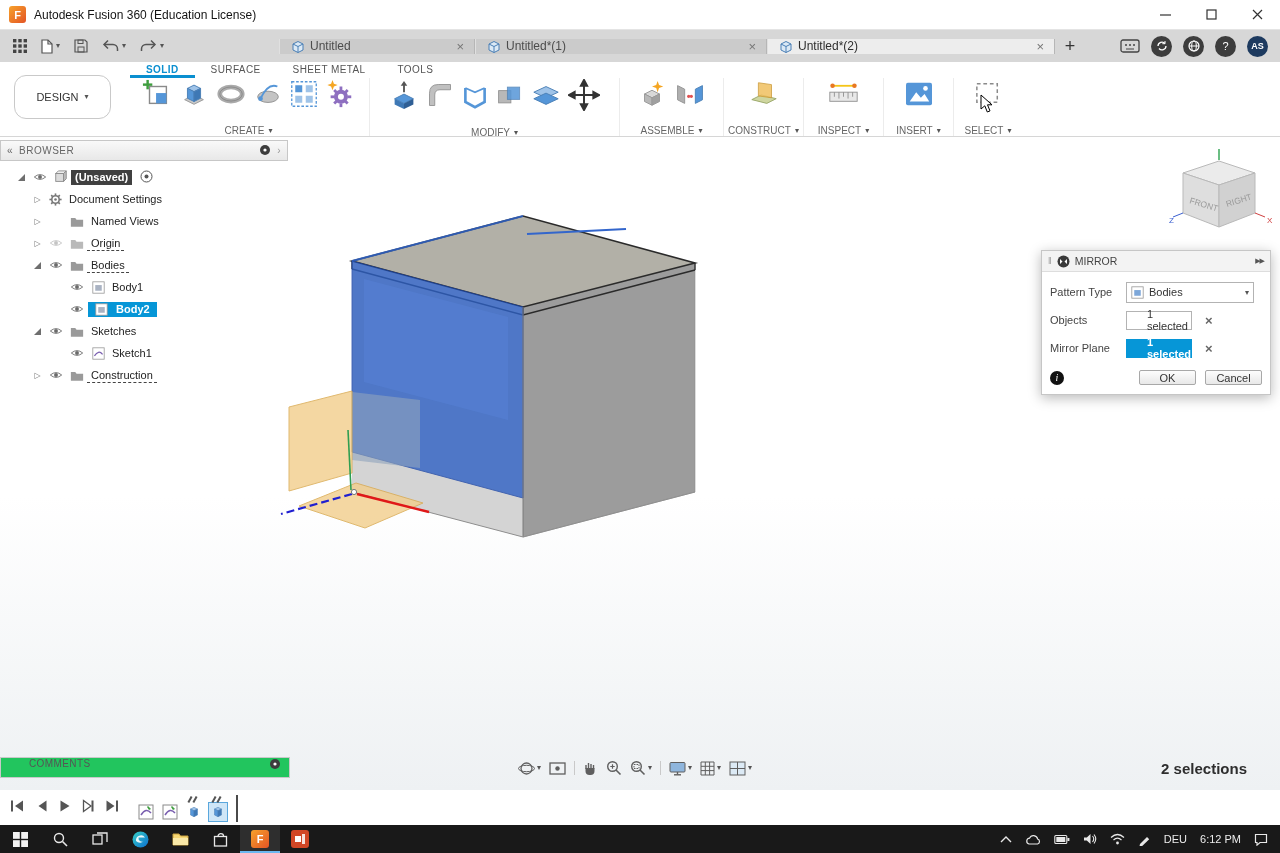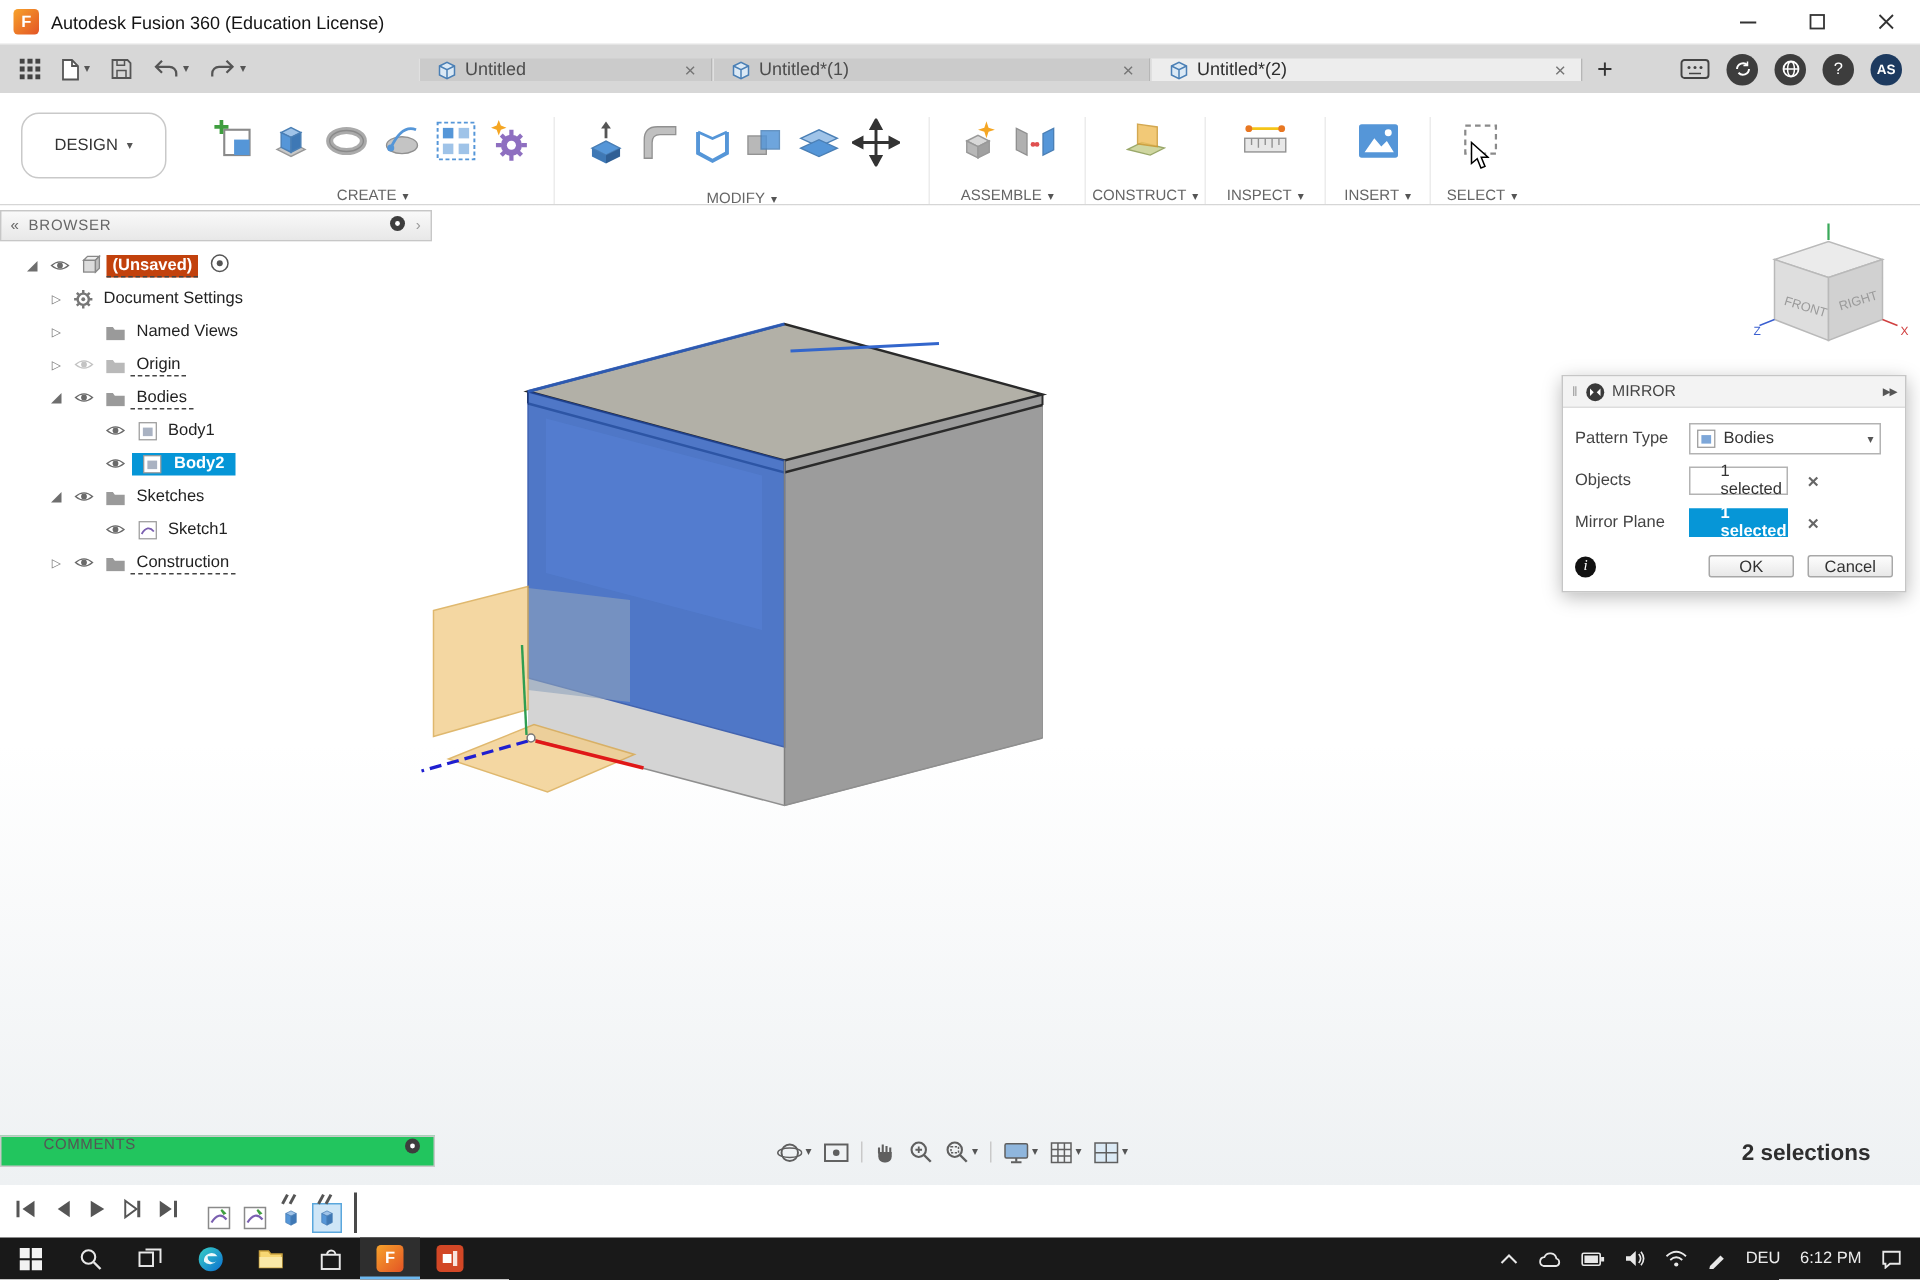--- a/index.html
+++ b/index.html
@@ -47,21 +47,21 @@
   .btree{padding-top:5px;display:flex;flex-direction:column;background:rgba(255,255,255,.75)}
   .trow{height:22px;display:flex;align-items:center;font-size:11px;color:#222}
   .tw{display:inline-flex;justify-content:center;align-items:center}
   .arrow{width:15px;color:#777;font-size:8px}
   .tri-exp{width:0;height:0;border-bottom:7px solid #6e6e6e;border-left:7px solid transparent}
   .eye{width:22px}
   .ticon{width:20px}
   .tlabel{padding:1px 4px;white-space:nowrap}
   .dashed{border-bottom:1px dashed #444}
   .l0{padding-left:14px}.l1{padding-left:30px}.l2{padding-left:66px}
-  .unsaved{background:#c2410c;color:#fff;font-weight:bold;border-bottom:1px dashed #444}
+  .unsaved{background:#404040;color:#fff;font-weight:bold;border-bottom:1px dashed #444}
   .selwrap{display:flex;align-items:center;background:#0696d7;color:#fff;padding:1px 7px 1px 3px;gap:5px;font-weight:bold}
 
   
   .canvas{position:absolute;left:0;top:137px;width:1280px;height:653px;background:linear-gradient(#ffffff 55%,#eef1f3)}
   .viewcube{position:absolute;left:1167px;top:147px;z-index:3}
   .cursor-main{position:absolute;left:980px;top:94px;z-index:20}
 
   
   .mirror{position:absolute;left:1041px;top:250px;width:230px;background:#fff;border:1px solid #c6c6c6;box-shadow:0 3px 12px rgba(0,0,0,.28);font-size:11px;z-index:6}
   .md-header{height:21px;background:#f3f3f3;border-bottom:1px solid #ddd;display:flex;align-items:center;gap:5px;padding:0 6px;color:#444;font-size:10.5px}
@@ -233,20 +233,26 @@
           <span>AS</span>
         </div>
     </div>
   </div>
 
   <div class="ribbon">
     <div class="design-box">
       <span>DESIGN</span>
       <span class="caret">▾</span>
     </div>
+    <div class="rtabs">
+      <div class="rtab active">SOLID</div>
+      <div class="rtab">SURFACE</div>
+      <div class="rtab">SHEET METAL</div>
+      <div class="rtab">TOOLS</div>
+    </div>
     <div class="groups">
 
       <div class="rgroup" style="width:242px">
         <div class="ricons">
           <div class="ribtn">
               <svg width="30" height="30" viewBox="0 0 32 32">
                 <rect x="8" y="8" width="18" height="18" fill="#fff" stroke="#8a8a8a" stroke-width="1.5"></rect>
                 <rect x="15" y="15" width="11" height="11" fill="#5596d8"></rect>
                 <g stroke="#3f9e3f" stroke-width="2.6">
                   <line x1="6" y1="1" x2="6" y2="11"></line>

